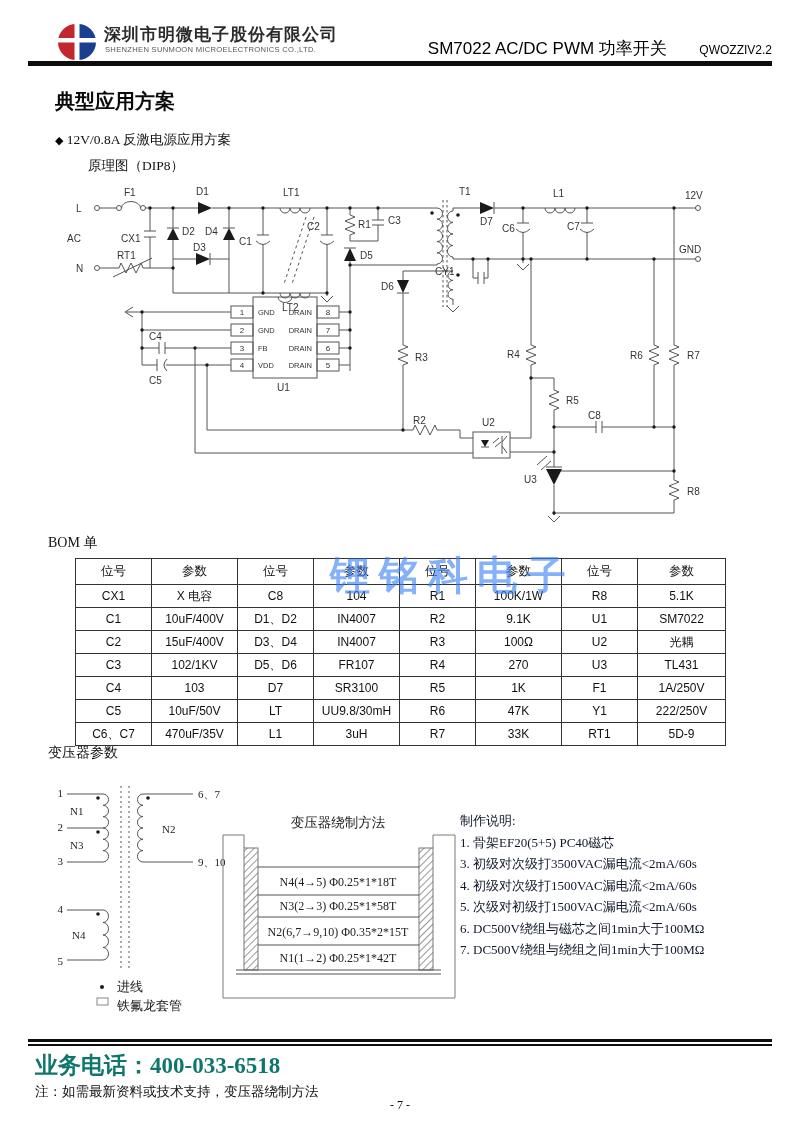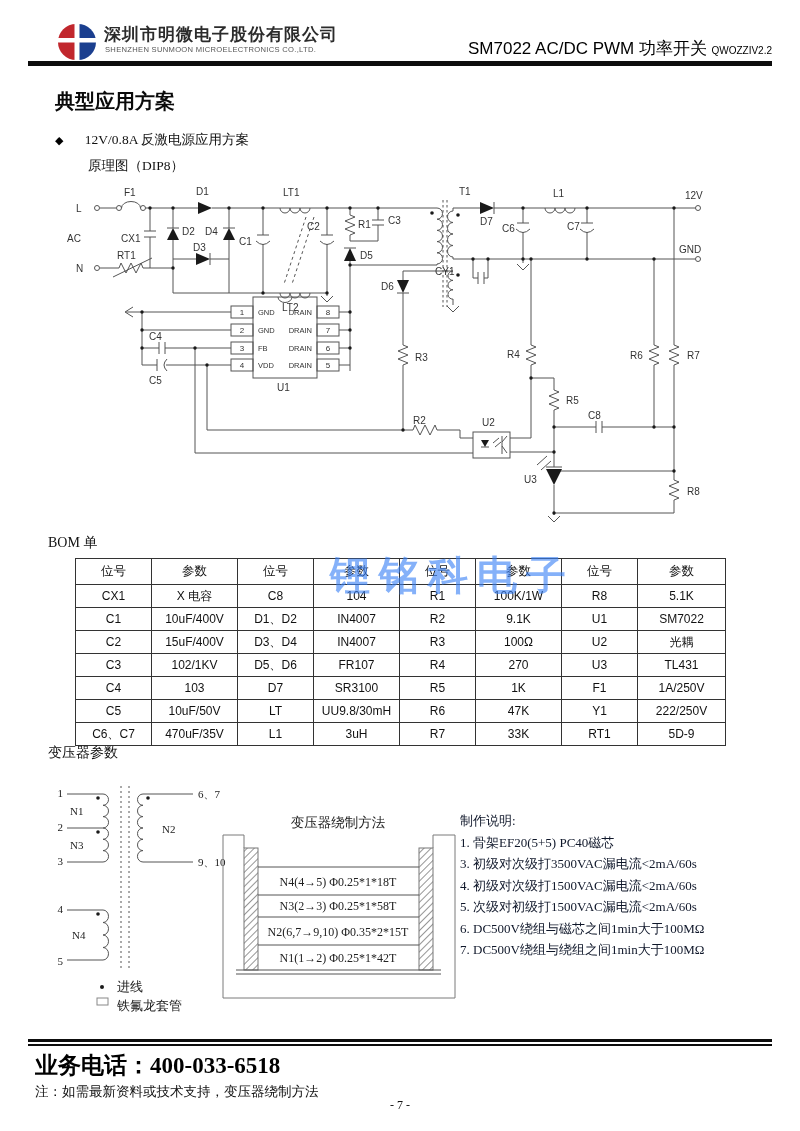--- a/index.html
+++ b/index.html
@@ -5,21 +5,21 @@
   html,body{margin:0;padding:0;background:#e8e8e8;}
   .page{position:relative;width:800px;height:1131px;background:#ffffff;margin:0 auto;
         font-family:"Liberation Serif",serif;color:#111;overflow:hidden;}
   .abs{position:absolute;}
   
   .company-cn{font-family:"Liberation Sans",sans-serif;font-weight:bold;font-size:17px;
               letter-spacing:1px;color:#2b2b2b;}
   .company-en{font-family:"Liberation Sans",sans-serif;font-size:7.6px;color:#555;letter-spacing:.3px;}
   .product-wrap{text-align:right;font-family:"Liberation Sans",sans-serif;color:#000;}
   .product-title{font-size:17px;}
-  .version{font-size:10px;}
+  .version{font-size:12px;margin-left:28px;}
   .rule-thick{background:#0d0d0d;}
   
   .h-main{font-family:"Liberation Sans",sans-serif;font-weight:bold;font-size:20px;color:#0a0a0a;}
   .bullet-line{font-size:13.5px;color:#111;}
   .diamond{font-size:11px;color:#000;}
   .sub-line{font-size:13.5px;color:#111;text-align:center;}
   .small-h{font-size:14px;color:#111;}
   
   svg text{font-family:"Liberation Sans",sans-serif;fill:#333;}
   svg.serif-fig text{font-family:"Liberation Serif",serif;fill:#222;}
@@ -28,21 +28,21 @@
             font-family:"Liberation Sans",sans-serif;}
   table.bom th,table.bom td{border:1px solid #333;text-align:center;vertical-align:middle;
             font-weight:normal;padding:0;overflow:hidden;white-space:nowrap;}
   table.bom th{height:25px;font-size:12.5px;}
   table.bom td{height:22px;font-size:12px;}
   .watermark{font-family:Liberation Mono, monospace;font-weight:bold;font-size:40px;
              color:#3b82f6;opacity:.62;letter-spacing:9px;pointer-events:none;white-space:nowrap;}
   
   .making{font-size:13px;line-height:21.5px;white-space:nowrap;color:#0f172a;}
   
-  .phone{font-family:"Liberation Serif",serif;font-weight:bold;font-size:23px;color:#000000;}
+  .phone{font-family:"Liberation Serif",serif;font-weight:bold;font-size:23px;color:#0f766e;}
   .footnote{font-size:13.5px;color:#111;}
   .pageno{font-size:12px;color:#111;text-align:center;}
 </style>
 </head>
 <body>
 
 <div class="page">
 
   <svg class="abs" style="left:57px;top:22px" width="40" height="40" viewBox="0 0 40 40">
     <path d="M19 2 A18 18 0 0 0 19 38 Z" fill="#c1272d"></path>
@@ -55,21 +55,21 @@
   <div class="abs company-en" style="left:105px;top:45px">SHENZHEN SUNMOON MICROELECTRONICS CO.,LTD.</div>
   <div class="abs product-wrap" style="right:28px;top:37px">
     <span class="product-title">SM7022 AC/DC PWM 功率开关</span>
     <span class="version">QWOZZIV2.2</span>
   </div>
   <div class="abs rule-thick" style="left:28px;top:61px;width:744px;height:4.5px"></div>
 
   <div class="abs h-main" style="left:55px;top:88px">典型应用方案</div>
   <div class="abs bullet-line" style="left:55px;top:131px">
     <span class="diamond">◆</span>
-    <span style="margin-left:18px">12V/0.8A 反激电源应用方案</span>
+    <span style="margin-left:0">12V/0.8A 反激电源应用方案</span>
   </div>
   <div class="abs sub-line" style="left:88px;top:157px">原理图（DIP8）</div>
 
   <svg class="abs" style="left:40px;top:185px" width="720" height="355" viewBox="0 0 720 355">
     <defs>
       <path id="resV" d="M0 0 l0 2 5 2 -10 4 10 4 -10 4 10 4 -5 2 0 2"></path>
       <path id="resH" d="M0 0 l3 0 2 -5 5 10 5 -10 5 10 5 -10 2 5 3 0"></path>
       <path id="gnd" d="M-6 0 L0 6 L6 0"></path>
       <path id="coilH3" d="M0 0 a5 5 0 0 0 10 0 a5 5 0 0 0 10 0 a5 5 0 0 0 10 0"></path>
     </defs>

